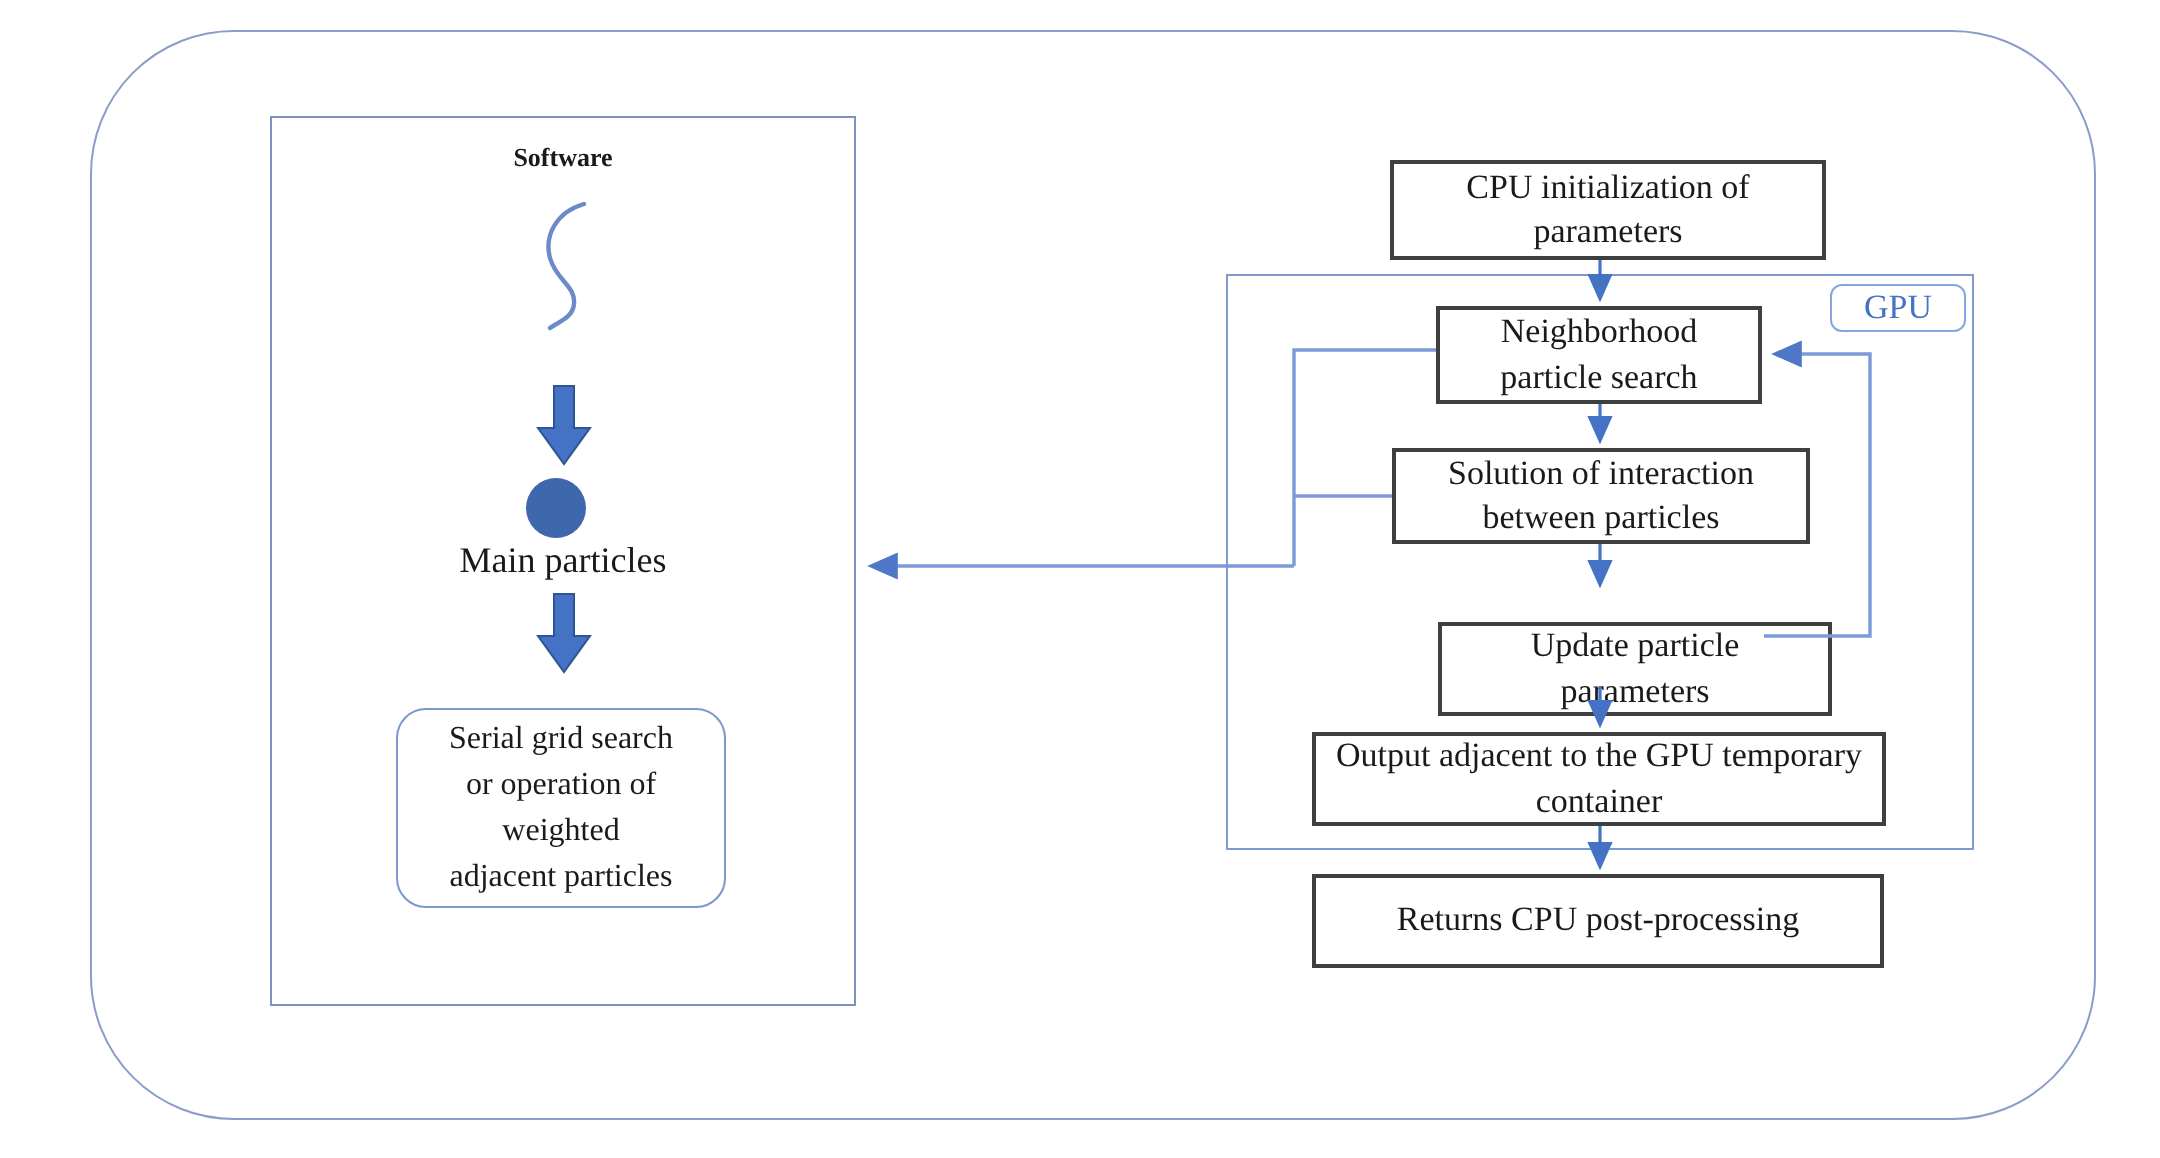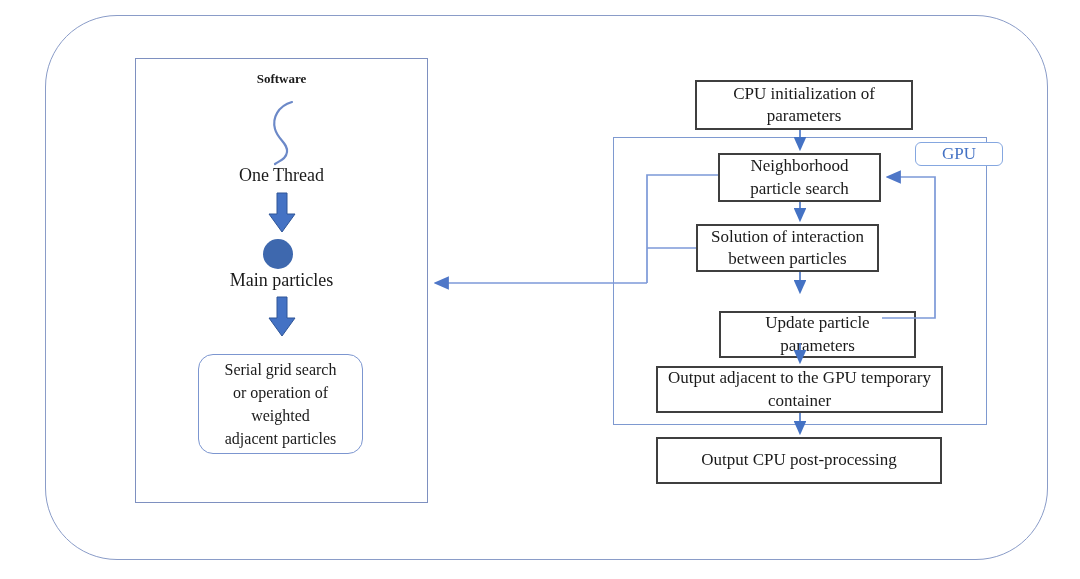--- a/index.html
+++ b/index.html
@@ -38,54 +38,53 @@
     display:flex;align-items:center;justify-content:center;
     text-align:center;font-size:16px;line-height:1.45;padding:4px 24px;
   }
 
   
   .gpu-container{
     left:613px;top:137px;width:374px;height:288px;
     border:1.6px solid #7E99D0;background:transparent;
   }
   .gpu-label{
-    left:915px;top:142px;width:88px;height:24px;
+    left:915px;top:142px;width:68px;height:24px;
     border:1.6px solid #85A7E0;border-radius:6px;
     display:flex;align-items:center;justify-content:center;
     color:#4472C4;font-size:17px;background:#ffffff;
   }
 
   
   .flow-box{
     border:2px solid #3F3F3F;background:#ffffff;
     display:flex;align-items:center;justify-content:center;
     text-align:center;font-size:17px;line-height:1.32;padding:2px 6px;
   }
   .box-cpu-init   {left:695px;top:80px; width:218px;height:50px;text-align:center;}
   .box-neighborhood{left:718px;top:153px;width:163px;height:49px;}
-  .box-solution   {left:696px;top:224px;width:183px;height:48px;}
+  .box-solution   {left:696px;top:224px;width:209px;height:48px;}
   .box-update     {left:719px;top:311px;width:197px;height:47px;}
   .box-output     {left:656px;top:366px;width:287px;height:47px;}
   .box-returns    {left:656px;top:437px;width:286px;height:47px;}
 
   svg.overlay{position:absolute;left:0;top:0;width:1080px;height:579px;pointer-events:none;}
 </style>
 </head>
 <body>
 
 <div class="abs outer-boundary"></div>
 
 <div class="abs software-panel">
   <div class="abs sw-title">Software</div>
 
   <svg class="abs center-x" style="top:40px;" width="40" height="68" viewBox="0 0 40 68">
     <path d="M30,3 C16,7 10,19 13,30 C16,41 26,44 25,53 C24.4,60 17,62 13,65" fill="none" stroke="#6C89C8" stroke-width="2.2" stroke-linecap="round"></path>
   </svg>
 
-  <div class="abs sw-label" style="top:106px;">One Thread</div>
 
   <svg class="abs center-x" style="top:133px;" width="30" height="41" viewBox="0 0 30 41">
     <path d="M10,1 L20,1 L20,22 L28,22 L15,40 L2,22 L10,22 Z" fill="#4472C4" stroke="#2F5597" stroke-width="1"></path>
   </svg>
 
   <div class="abs particle-node"></div>
 
   <div class="abs sw-label" style="top:211px;">Main particles</div>
 
   <svg class="abs center-x" style="top:237px;" width="30" height="41" viewBox="0 0 30 41">
@@ -111,21 +110,21 @@
 <div class="abs flow-box box-solution">
   <span>Solution of interaction between particles</span>
 </div>
 <div class="abs flow-box box-update">
   <span>Update particle parameters</span>
 </div>
 <div class="abs flow-box box-output">
   <span>Output adjacent to the GPU temporary container</span>
 </div>
 <div class="abs flow-box box-returns">
-  <span>Output CPU post-processing</span>
+  <span>Returns CPU post-processing</span>
 </div>
 
 <svg class="overlay">
   <defs>
     <marker id="ah-dark" markerWidth="9" markerHeight="8" refX="7" refY="4" orient="auto">
       <path d="M0,0 L9,4 L0,8 Z" fill="#4472C4"></path>
     </marker>
     <marker id="ah-mid" markerWidth="9" markerHeight="8" refX="7" refY="4" orient="auto">
       <path d="M0,0 L9,4 L0,8 Z" fill="#4F77C8"></path>
     </marker>

